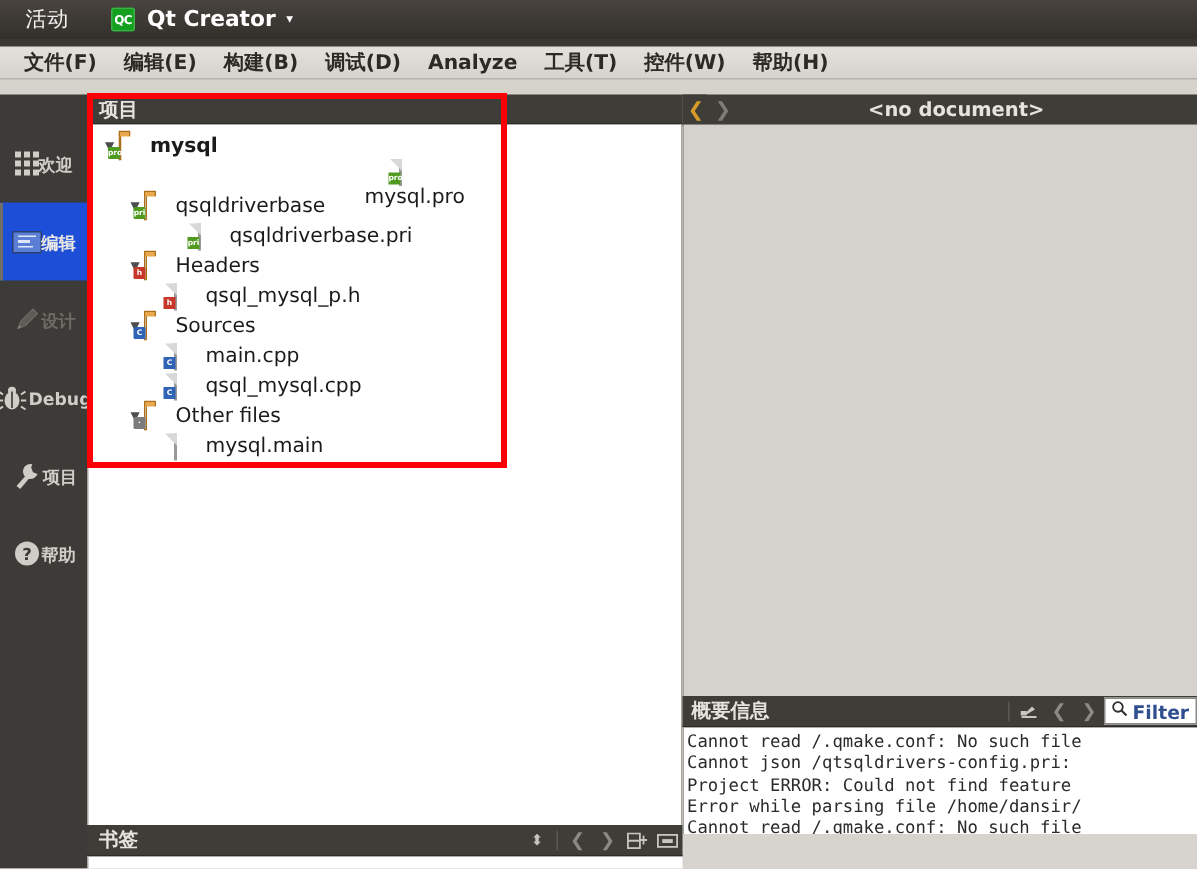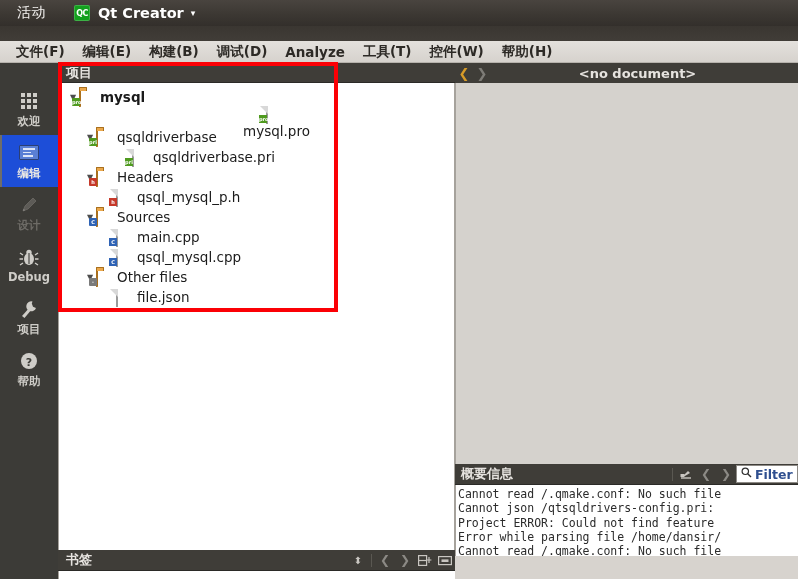--- a/index.html
+++ b/index.html
@@ -33,38 +33,38 @@
   .qc-caret{margin-left:7px;font-size:9px;color:#ffffff;}
 
   
   .win-strip{
     position:absolute;left:0;top:26px;width:798px;height:15px;
     background:linear-gradient(to bottom,#3a3631,#413d38);
   }
 
   
   .menubar{
-    position:absolute;left:0;top:41px;width:798px;height:22px;
+    position:absolute;left:0;top:31px;width:798px;height:22px;
     background:linear-gradient(to bottom,#e4e1dd,#d6d2cd);
     border-bottom:1px solid #b6b2ac;
     display:flex;align-items:center;
     padding-left:8px;box-sizing:border-box;
   }
   .menu-item{
     font-size:13.5px;color:#2d2a26;padding:2px 8px;margin-right:2px;
     white-space:nowrap;font-weight:bold;
   }
 
   
   .modebar{
     position:absolute;left:0;top:63px;width:58px;height:516px;
     background:#3c3b37;
   }
   .mode{
-    width:58px;height:52px;display:flex;flex-direction:column;
+    width:58px;height:52px;display:flex;flex-direction:row;
     align-items:center;justify-content:center;box-sizing:border-box;
   }
   .mode.sel{background:#1d4ed8;box-shadow:inset 2px 0 0 #6f6d68;}
   .mode .ico{height:22px;display:flex;align-items:center;justify-content:center;}
   .mode .lbl{font-size:11.5px;color:#cfcdc8;margin-top:2px;font-weight:bold;}
   .mode.dim .lbl{color:#6d6b66;}
   .mode.sel .lbl{color:#e9e7e3;}
 
   
   .ico-grid{display:grid;grid-template-columns:repeat(3,4px);grid-gap:2px;}
@@ -371,21 +371,21 @@
             <span class="ficon">
               <span class="fld"><span class="tag" style="background:#7b7b7b;">·</span></span>
             </span>
             <span class="tlabel">Other files</span>
           </div>
 
           <div class="trow" style="padding-left:57px;">
             <span class="ficon">
               <span class="pg"></span>
             </span>
-            <span class="tlabel">file.json</span>
+            <span class="tlabel">mysql.main</span>
           </div>
 
         </div>
       </div>
     </div>
 
     <div class="tree-scroll">
       <span>⬍</span>
     </div>
     <div class="splitter"></div>

